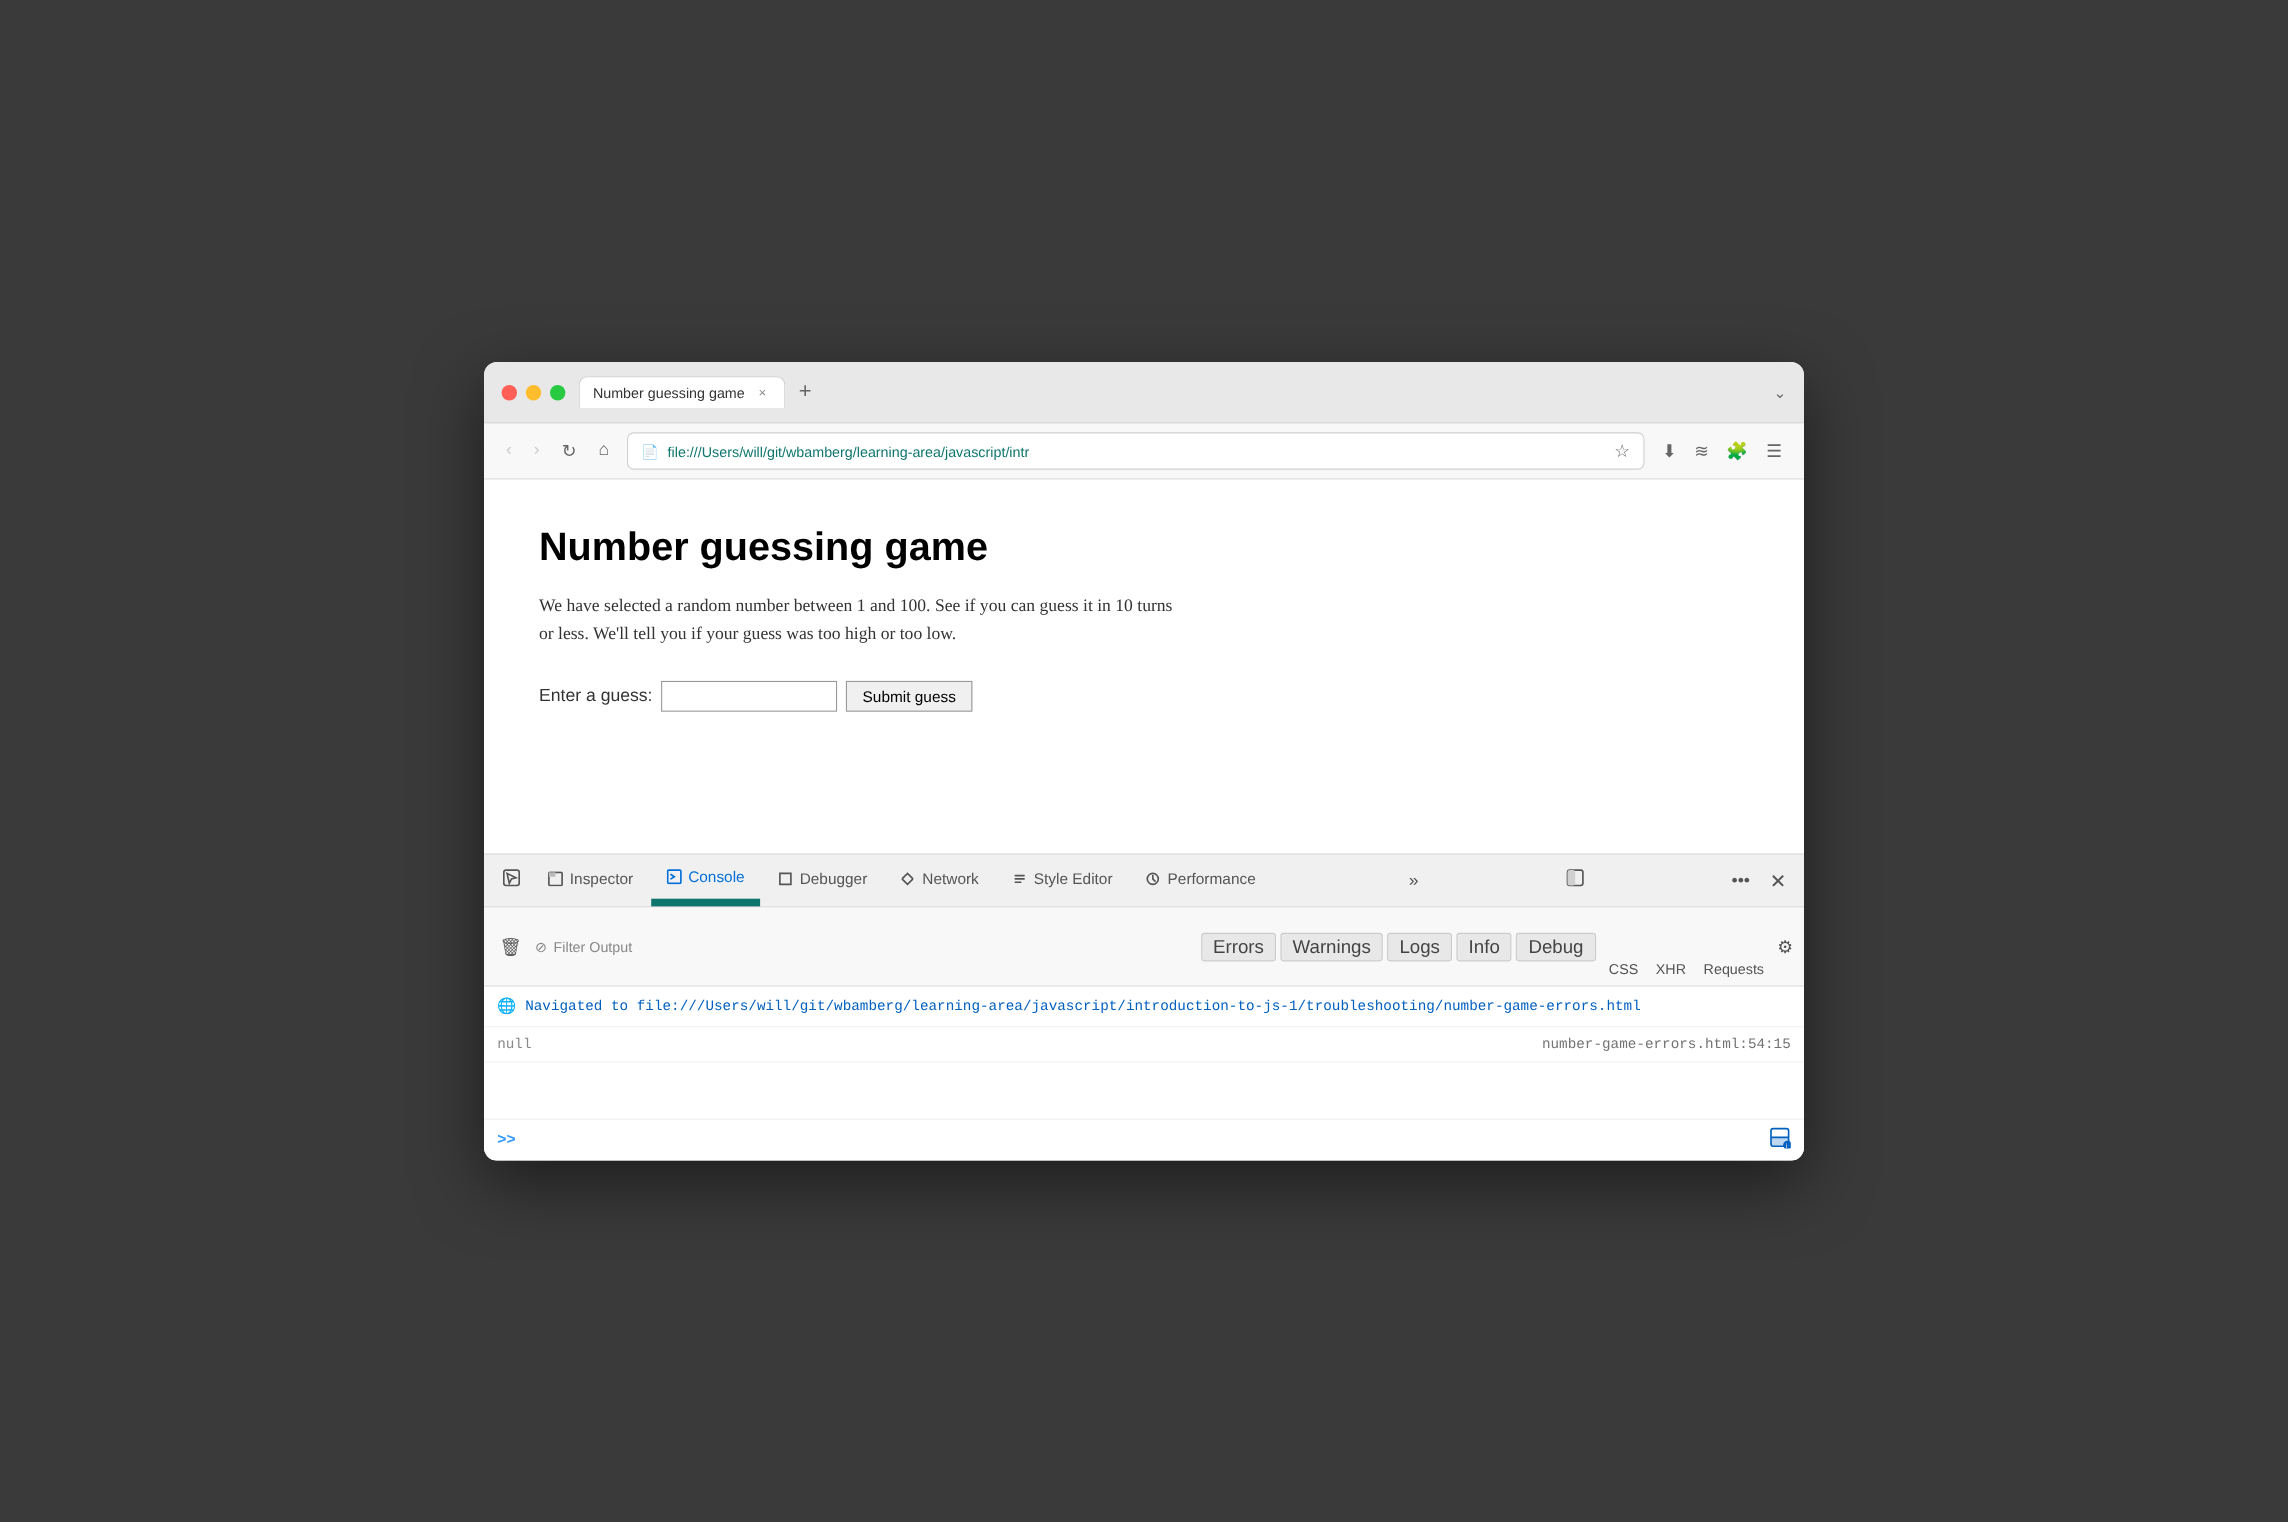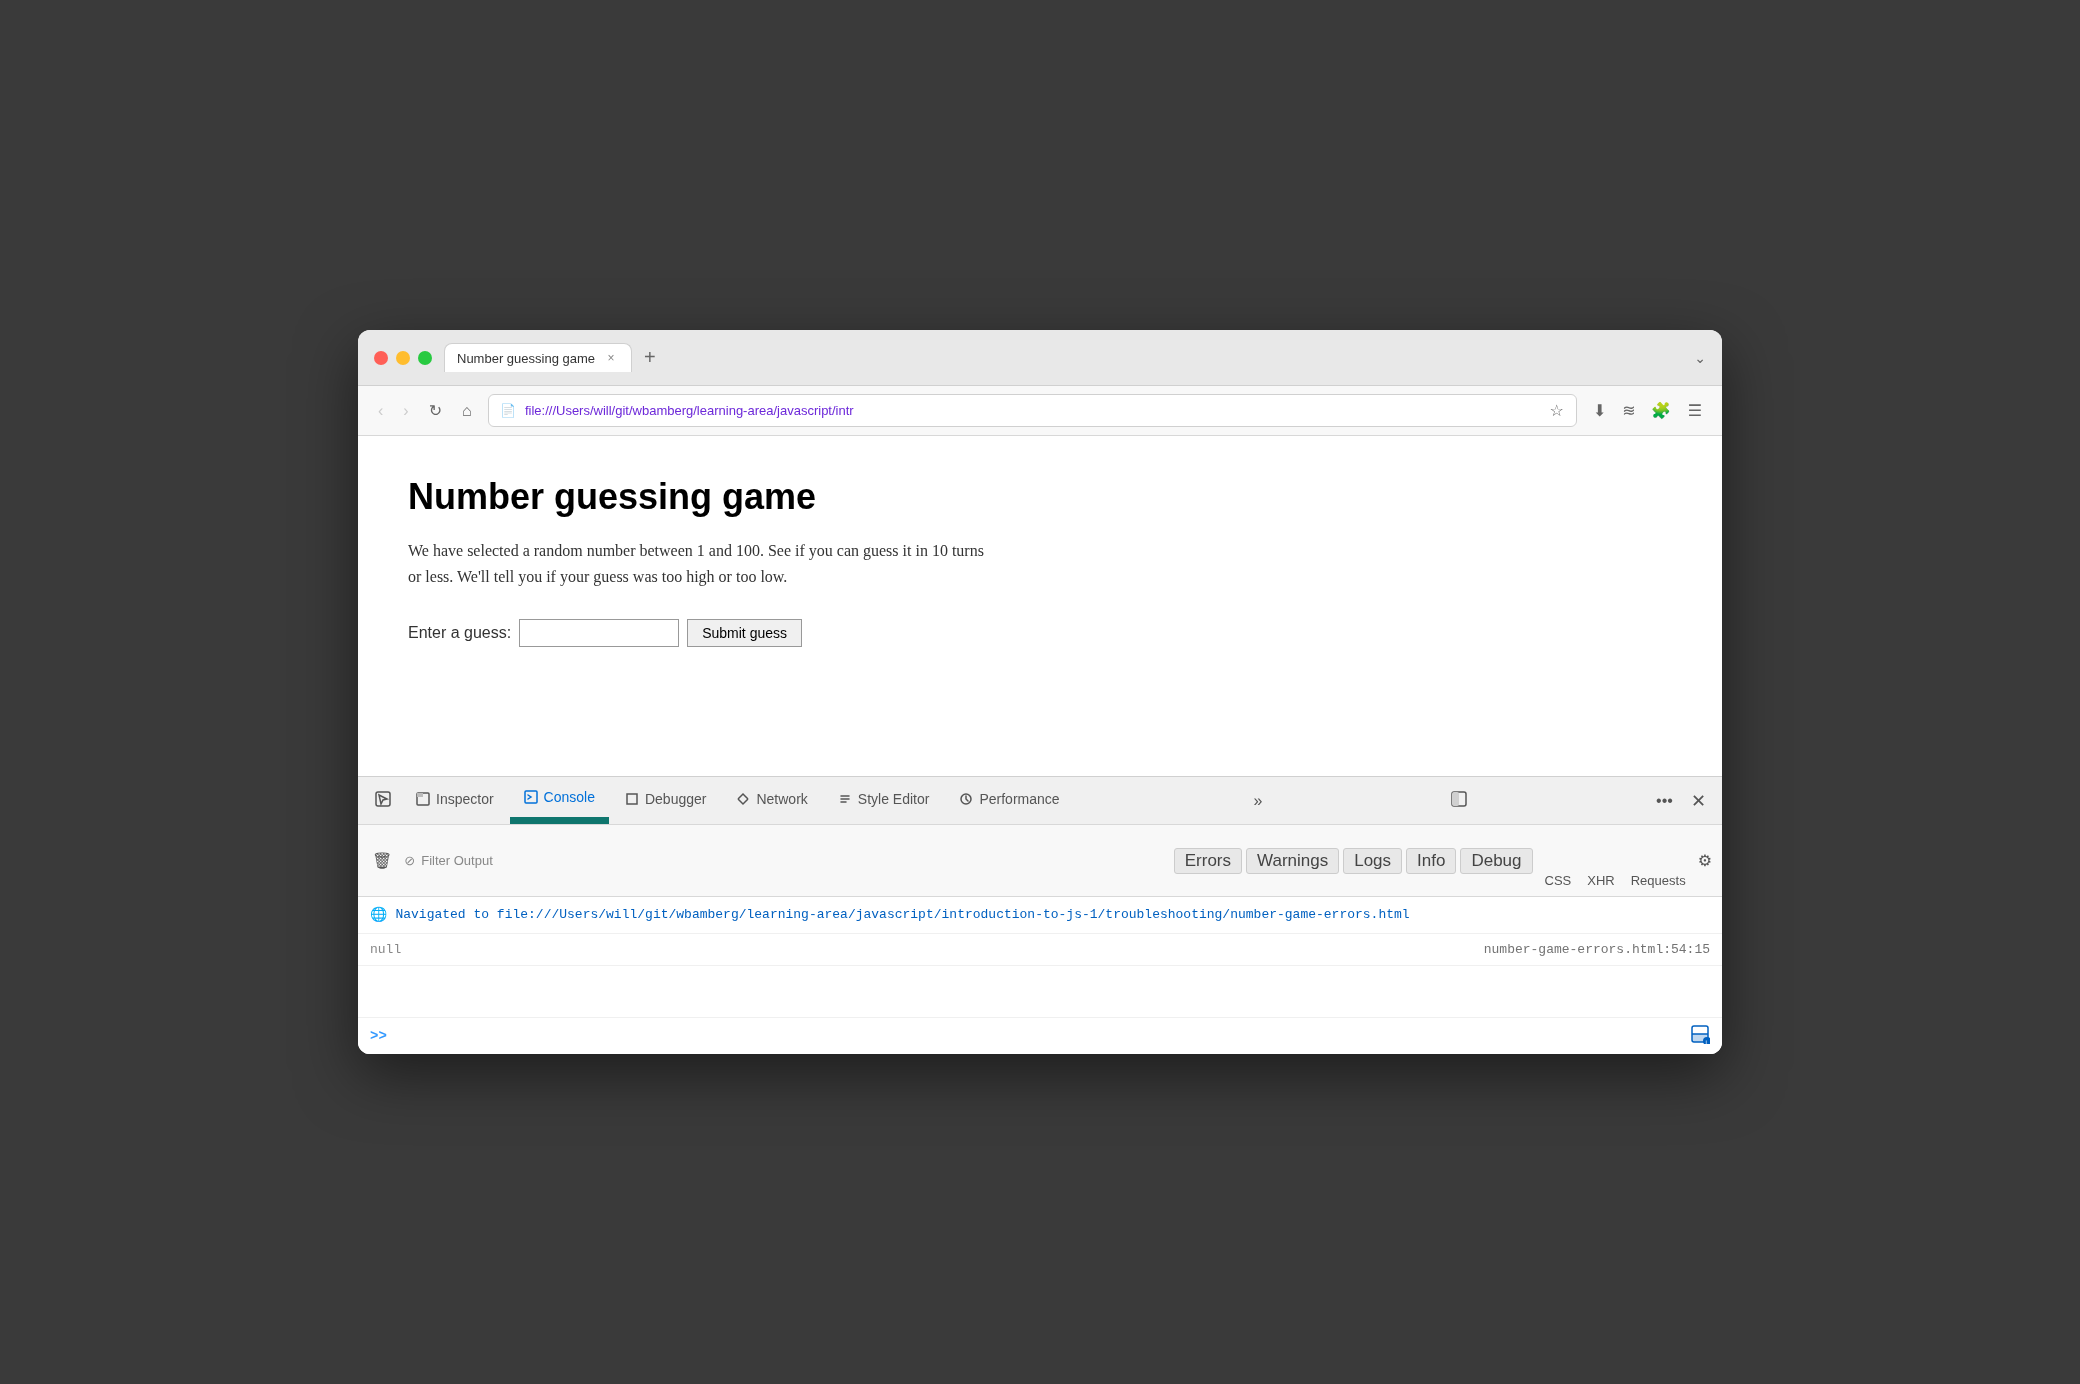--- a/index.html
+++ b/index.html
@@ -7,21 +7,21 @@
     body {
       background: #3a3a3a;
       display: flex;
       justify-content: center;
       align-items: center;
       min-height: 100vh;
       font-family: -apple-system, BlinkMacSystemFont, 'Segoe UI', sans-serif;
     }
 
     .browser-window {
-      width: 1364px;
+      width: 1200px;
       background: #f0f0f0;
       border-radius: 12px;
       box-shadow: 0 20px 60px rgba(0,0,0,0.5);
       overflow: hidden;
     }
 
     
     .title-bar {
       background: #e8e8e8;
       padding: 12px 16px;
@@ -122,21 +122,21 @@
       padding: 6px 12px;
       font-size: 13px;
       color: #333;
       display: flex;
       align-items: center;
       gap: 8px;
     }
 
     .address-text {
       font-size: 13px;
-      color: #6d28d9;
+      color: #0f766e;
     }
 
     .address-star {
       margin-left: auto;
       color: #666;
       font-size: 16px;
     }
 
     .nav-right-buttons {
       display: flex;

